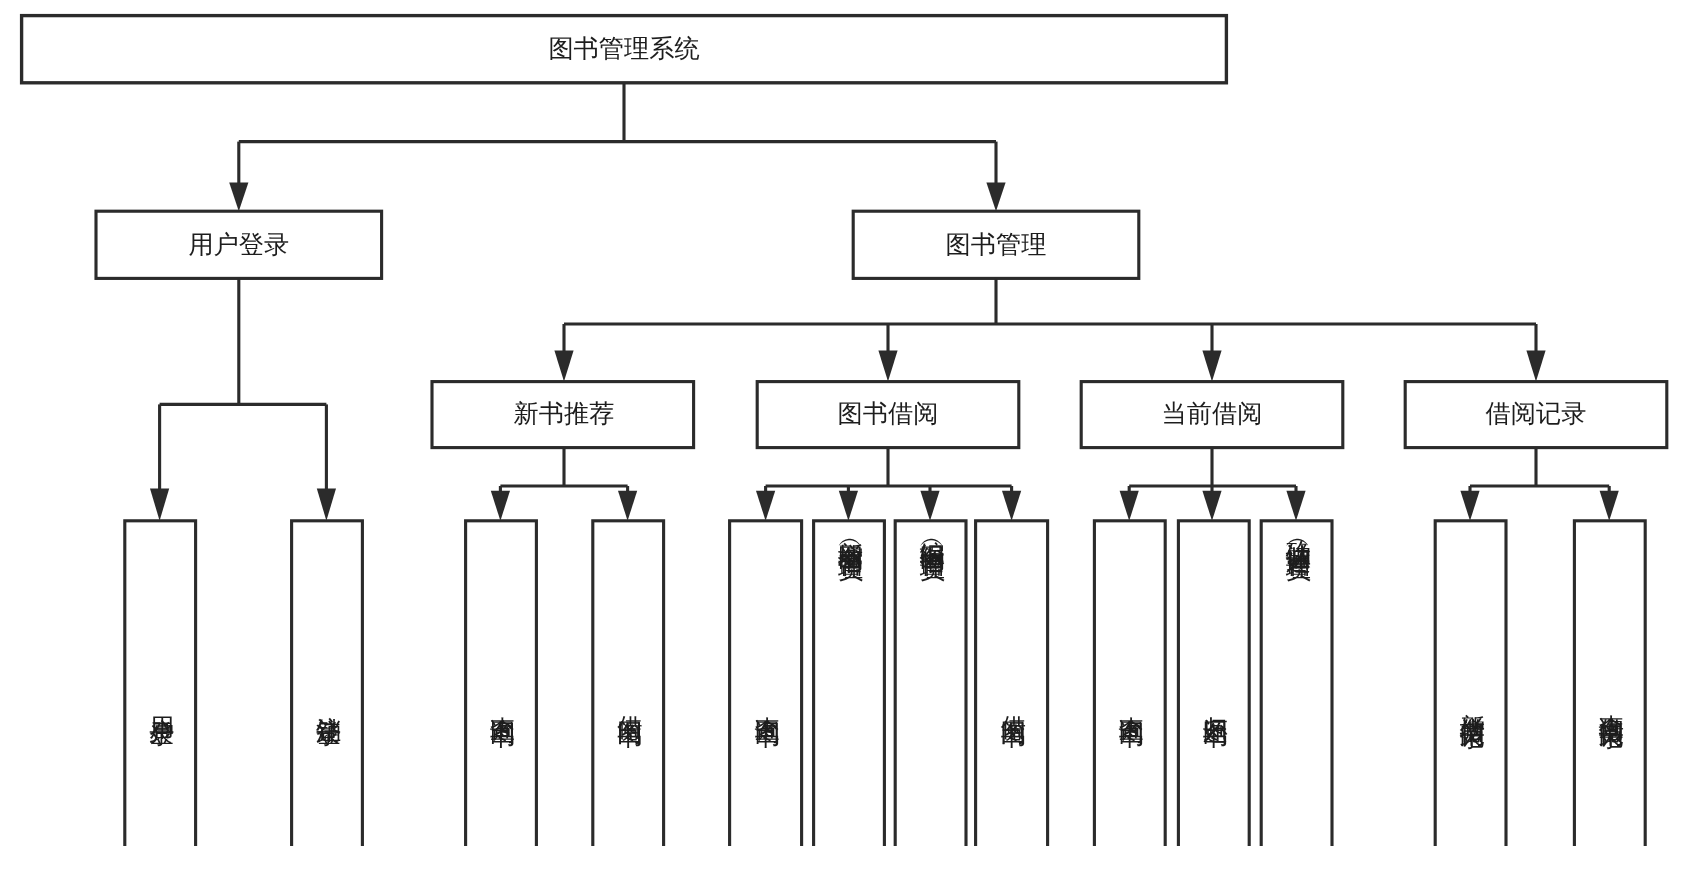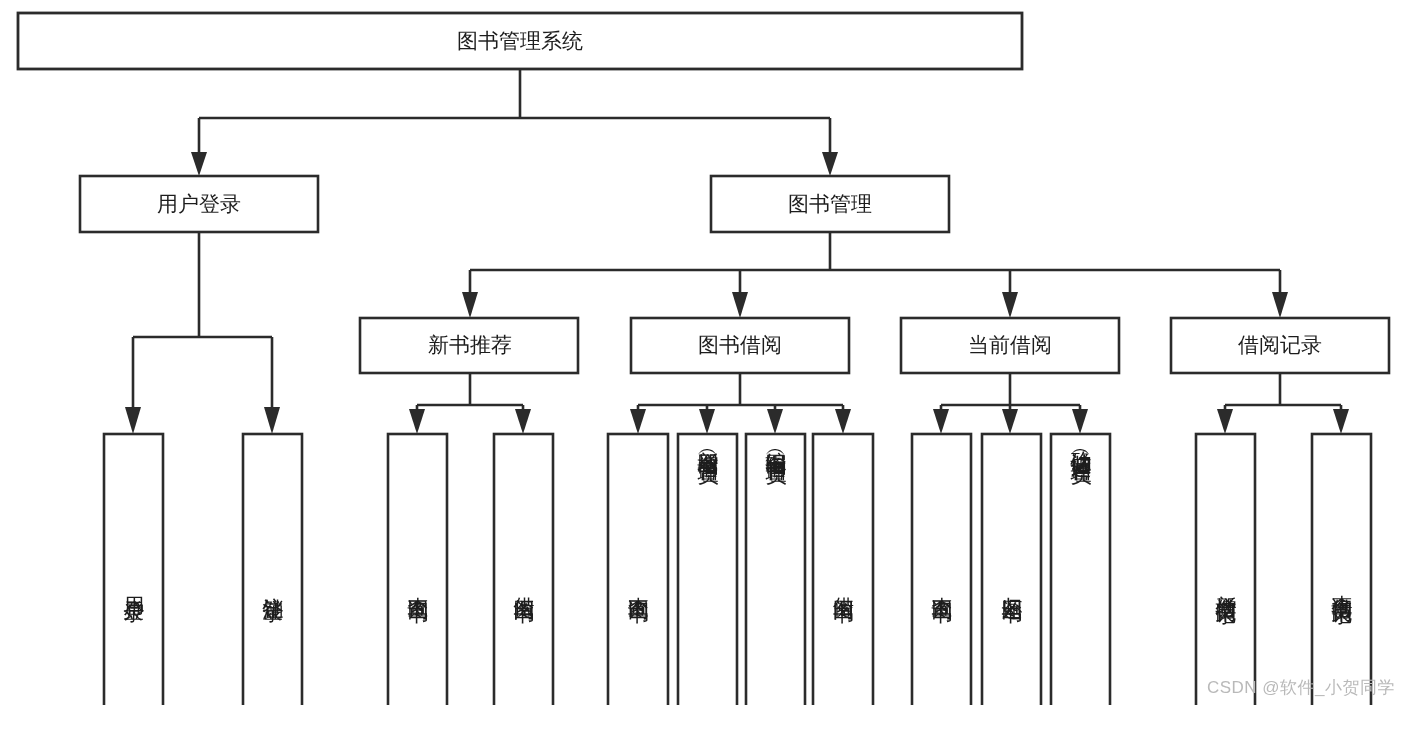--- a/index.html
+++ b/index.html
@@ -224,15 +224,14 @@
     <span class="node-label-v">确认归还（管理员）</span>
   </div>
 
   <div class="node-label-v-wrap" style="left:1196px; top:434px; width:59px; height:299px;">
     <span class="node-label-v">新增借阅记录</span>
   </div>
   <div class="node-label-v-wrap" style="left:1312px; top:434px; width:59px; height:299px;">
     <span class="node-label-v">查询借阅记录</span>
   </div>
 
-  <div class="watermark">CSDN @软件_小贺同学</div>
 
 </div>
 
 </body></html>

